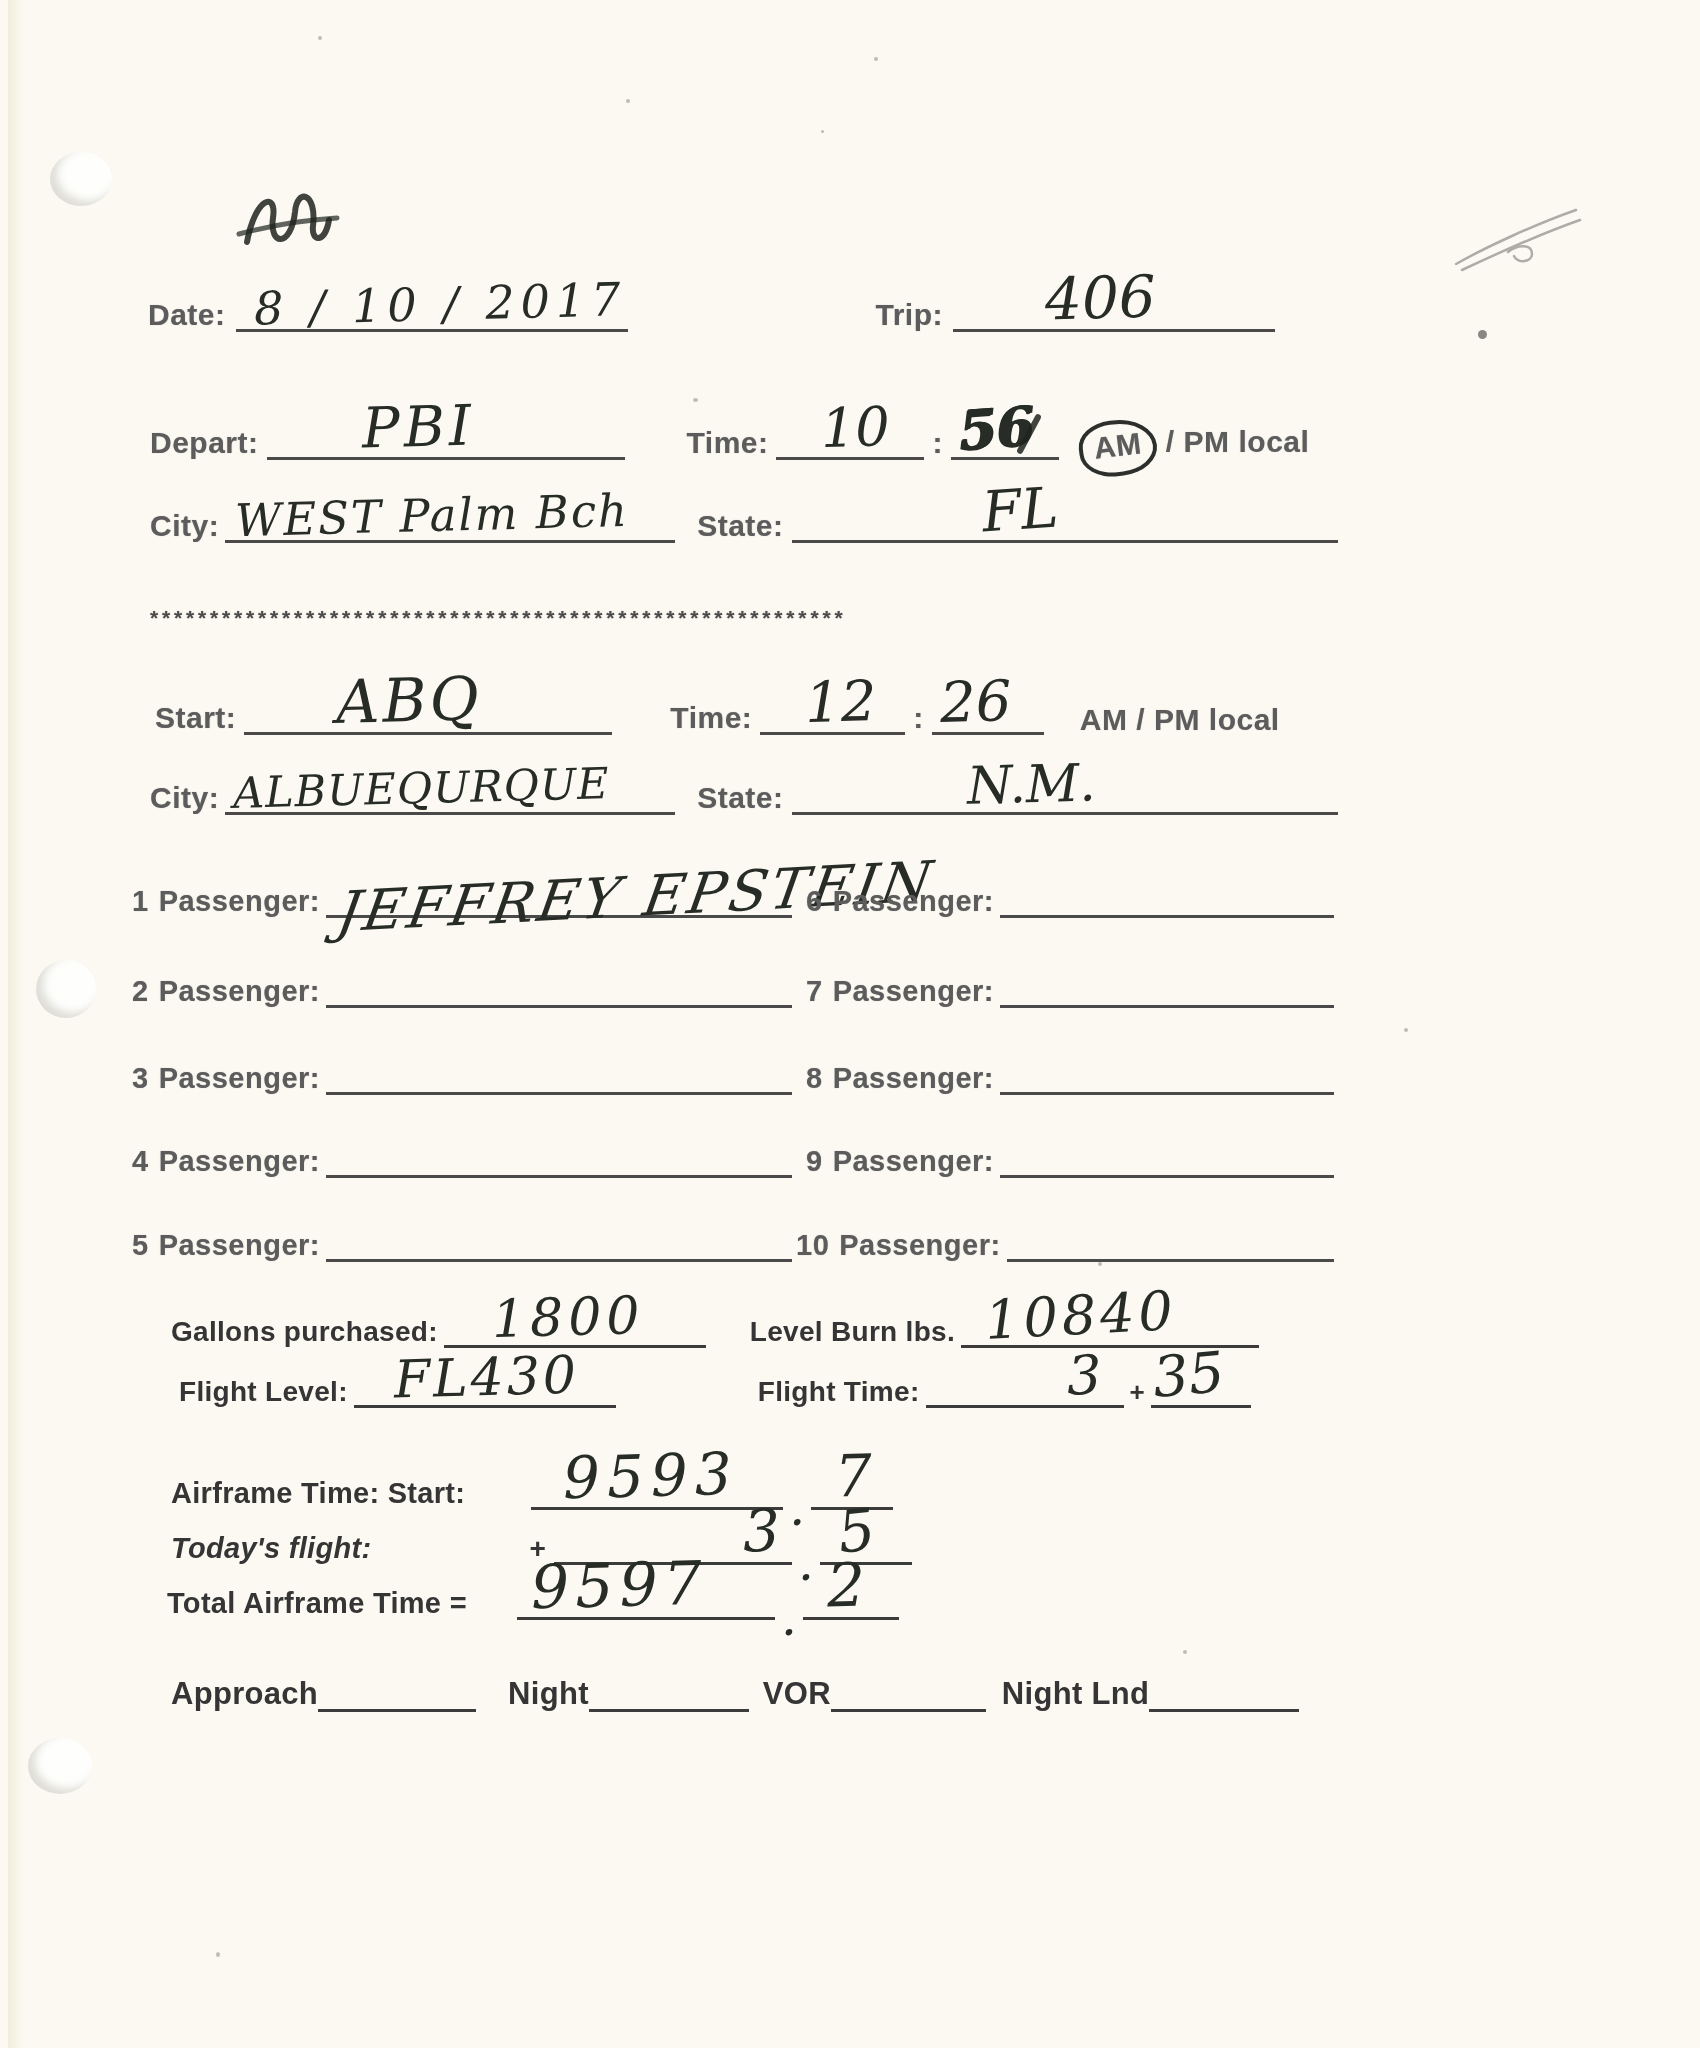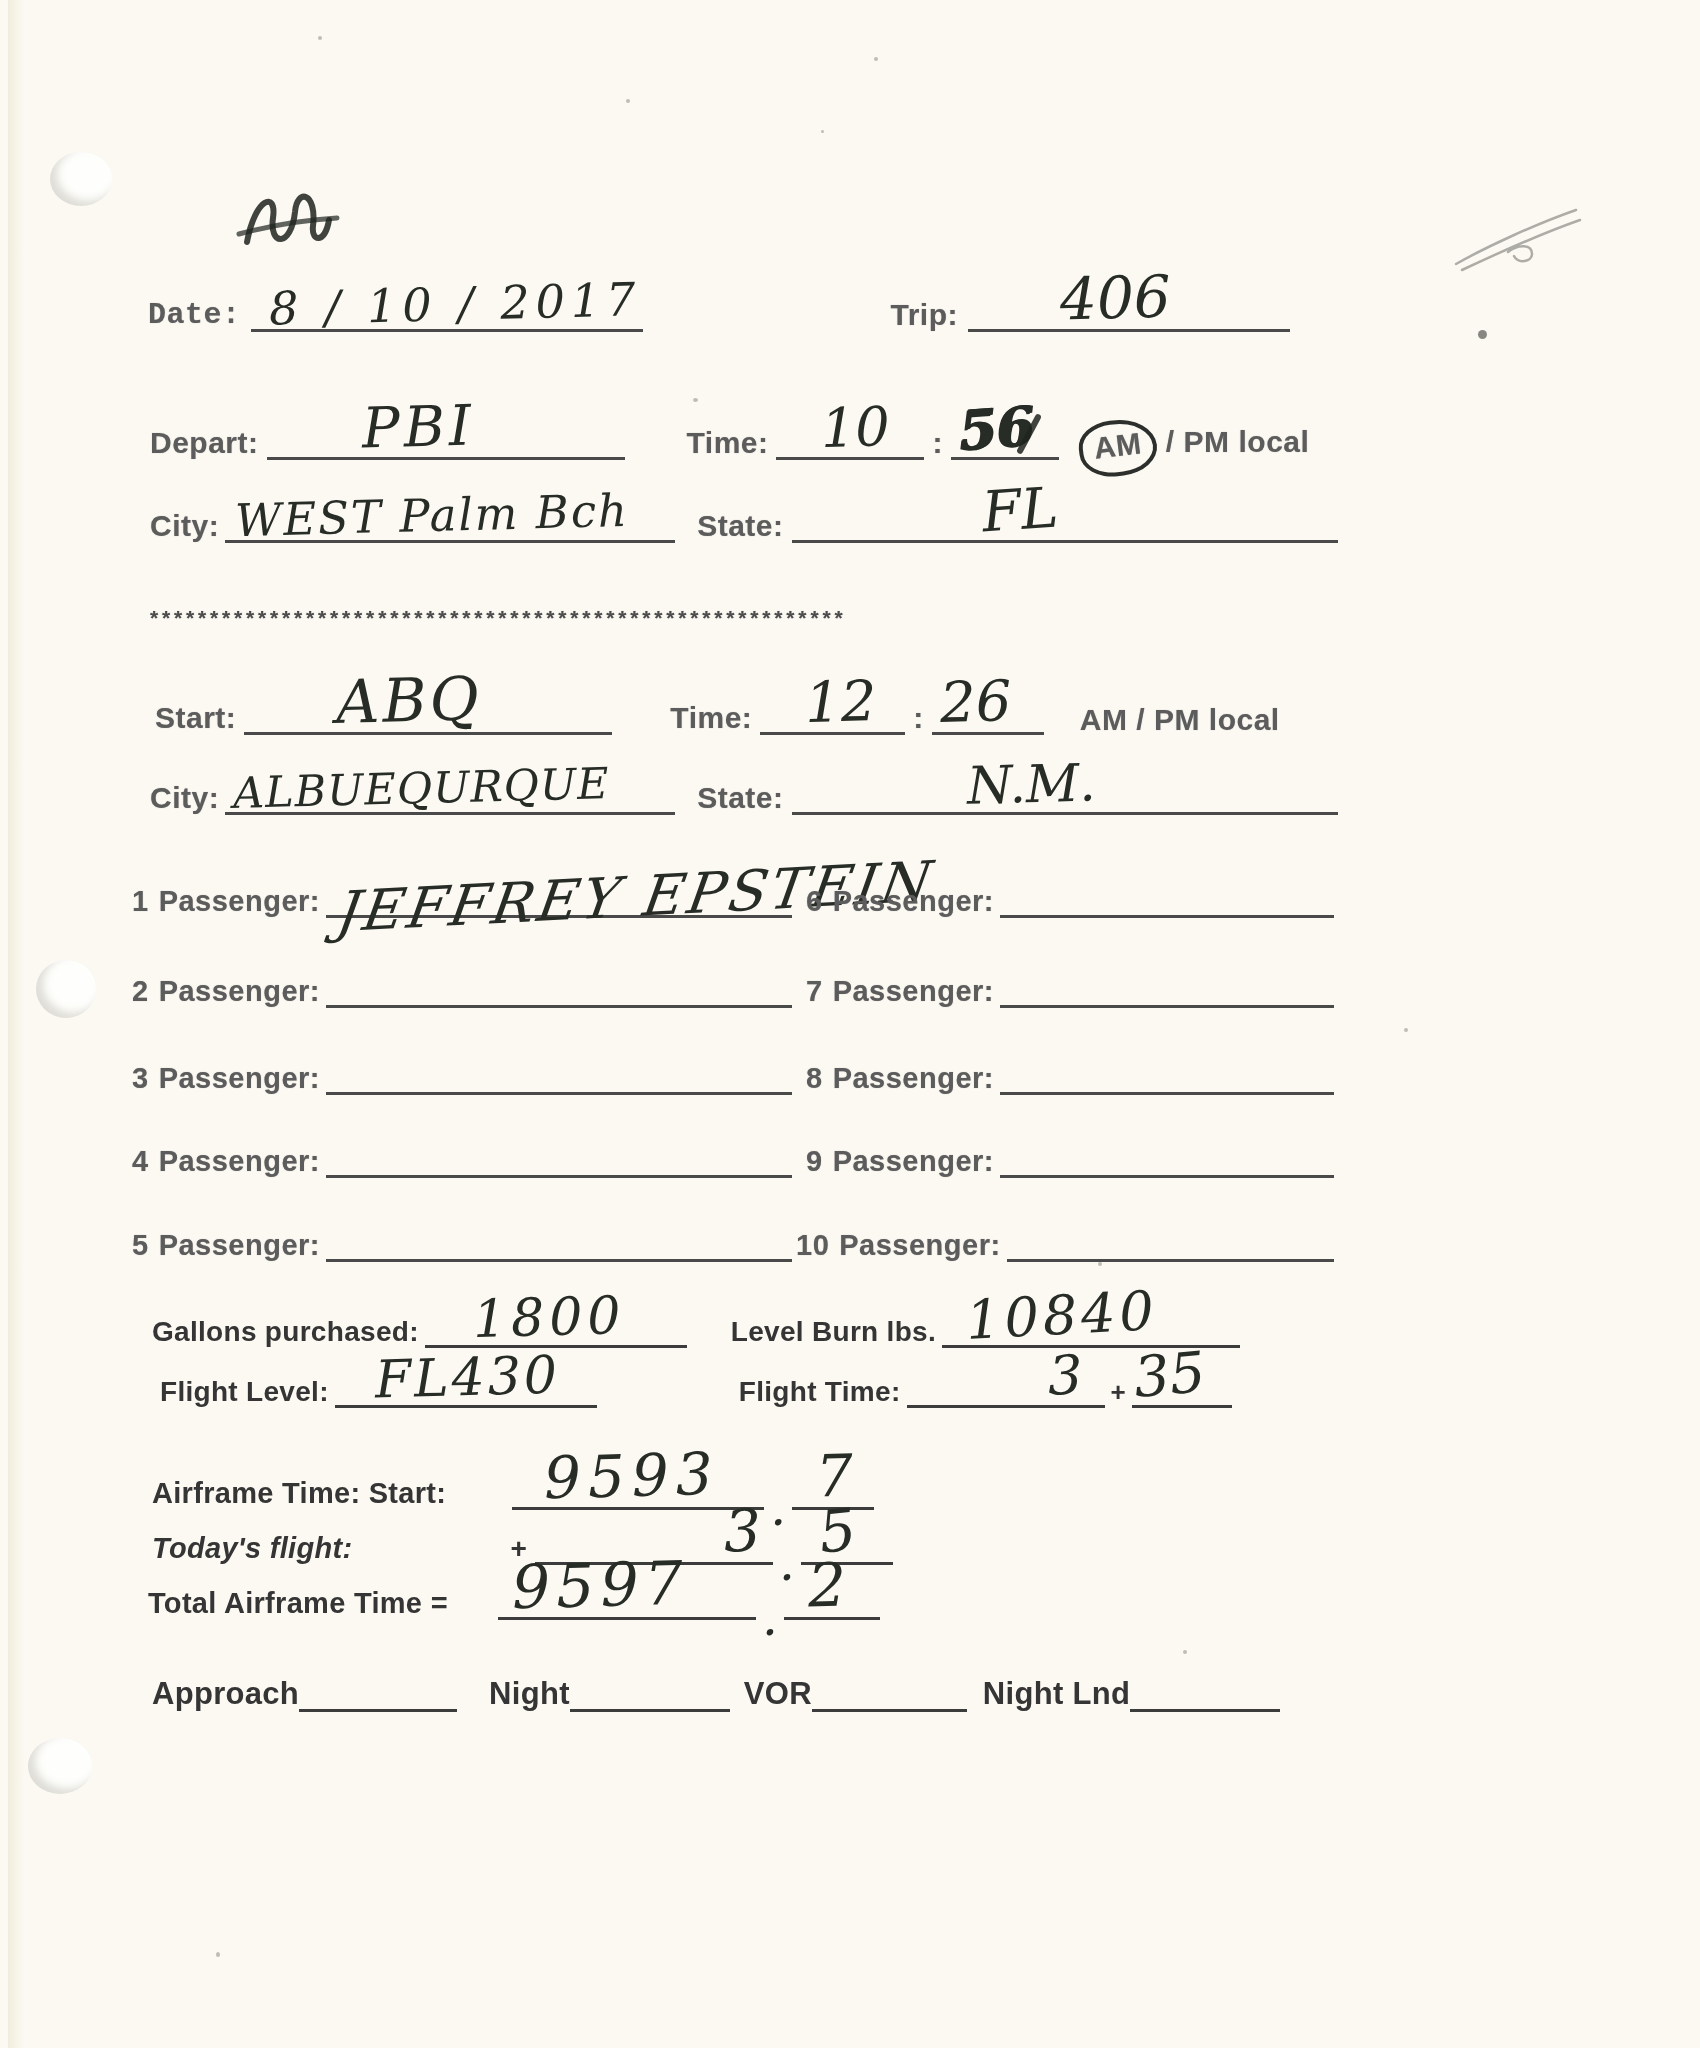--- a/index.html
+++ b/index.html
@@ -9,21 +9,21 @@
     font-family:"Liberation Sans", sans-serif;
     overflow:hidden;
   }
   .left-streak {
     position:absolute; left:8px; top:0; width:16px; height:2048px;
     background:linear-gradient(to right, rgba(233,226,203,0.55), rgba(251,249,242,0));
   }
   .row { position:absolute; display:flex; align-items:flex-end; }
   .lbl  { font-weight:bold; color:#5c5c5c; white-space:nowrap;
           text-shadow:0 0 1px rgba(120,120,120,.55); letter-spacing:.5px; }
-  .lbl2 { font-weight:bold; color:#353535; white-space:nowrap; letter-spacing:.3px; }
+  .lbl2 { font-weight:bold; color:#353535; white-space:nowrap; letter-spacing:.3px;margin-left:19px; }
   .blank { position:relative; height:8px; border-bottom:3px solid #4a4a4a; }
   .blank.dk { border-bottom-color:#3c3c3c; }
   .hw {
     position:absolute; bottom:2px;
     font-family:"DejaVu Serif", serif; font-style:italic;
     color:#272c26; white-space:nowrap; line-height:1;
     transform:rotate(-1.5deg);
   }
   .hw.scrawl { transform:skewX(-12deg) rotate(-3deg); letter-spacing:3px; }
   .heavy { font-weight:bold; text-shadow:1.5px 0 0 currentColor, -1px 1px 0 currentColor; }
@@ -82,21 +82,21 @@
     <path d="M14,58 C22,14 44,6 40,34 C36,62 58,64 62,28 C64,4 84,8 80,42 C78,58 92,60 96,36" stroke="#20241f" stroke-width="6" fill="none" opacity="0.85" stroke-linecap="round"></path>
     <path d="M6,50 C36,42 70,36 104,34" stroke="#20241f" stroke-width="5" fill="none" opacity="0.7" stroke-linecap="round"></path>
   </svg>
 
   <svg class="scribble" style="left:1448px; top:200px;" width="150" height="90" viewBox="0 0 150 90">
     <path d="M8,64 C40,46 88,24 128,10 M14,70 C48,54 92,34 132,20 M60,52 C70,44 84,44 84,54 C84,62 70,64 66,56" stroke="#8c8c86" stroke-width="2.5" fill="none" opacity="0.7" stroke-linecap="round"></path>
   </svg>
   <div class="speck" style="left:1478px; top:330px; width:9px; height:9px; background:#6b6b65; opacity:.8;"></div>
 
   <div class="row" style="left:148px; top:280px; height:52px;">
-    <span class="lbl" style="font-size:30px;font-family:Liberation Mono, monospace;">Date:</span>
+    <span class="lbl" style="font-size:30px;">Date:</span>
     <span class="blank" style="width:392px; margin-left:10px;">
       <span class="hw" style="font-size:46px; left:18px; letter-spacing:6px;">8 / 10 / 2017</span>
     </span>
     <span class="lbl" style="font-size:30px; margin-left:248px;">Trip:</span>
     <span class="blank" style="width:322px; margin-left:10px;">
       <span class="hw" style="font-size:58px; left:92px;">406</span>
     </span>
   </div>
 
   <div class="row" style="left:150px; top:410px; height:50px;">

